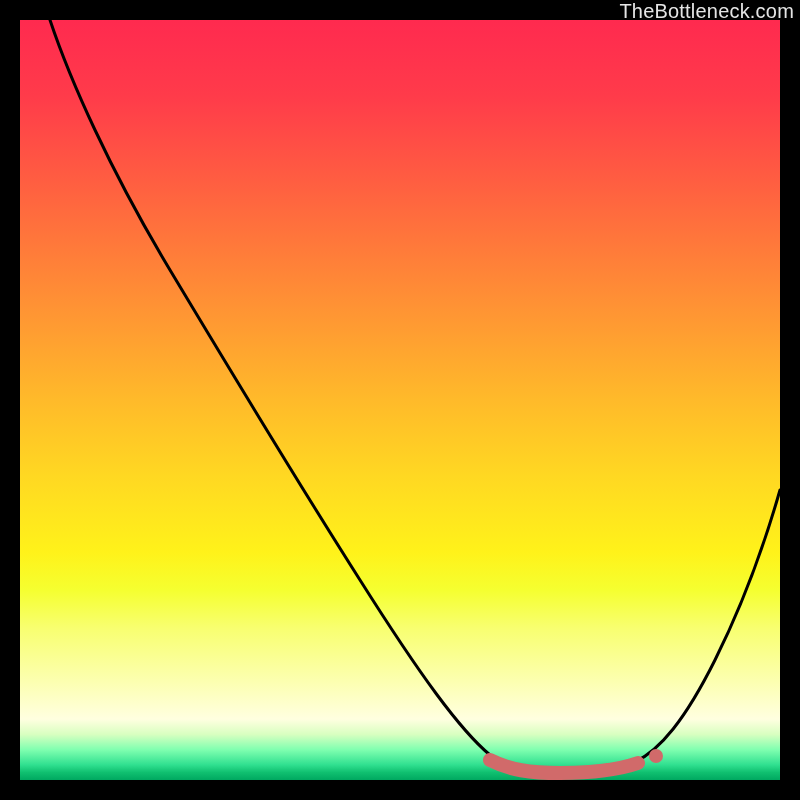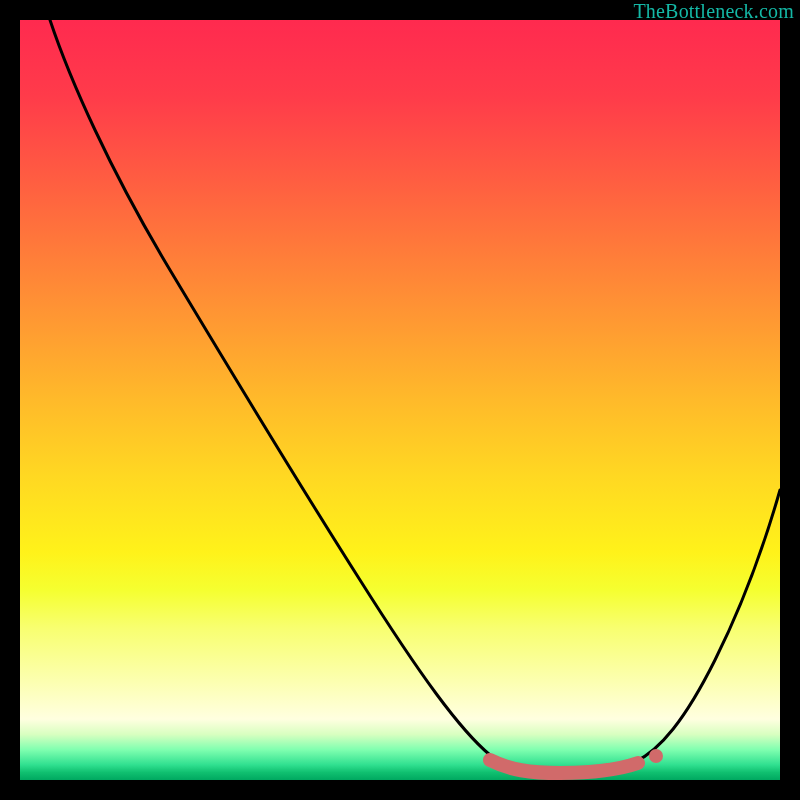--- a/index.html
+++ b/index.html
@@ -46,23 +46,23 @@
       #80ffb0 96%,
       #30e090 98%,
       #10c070 99%,
       #00a860 100%
     );
   }
   .watermark {
     position: absolute;
     top: 0px;
     right: 6px;
-    font-family: Liberation Serif, serif;
+    font-family: Liberation Sans, sans-serif;
     font-size: 20px;
-    color: #14b8a6;
+    color: #e5e5e5;
     font-weight: 500;
     letter-spacing: 0.2px;
     user-select: none;
   }
   svg.curve {
     position: absolute;
     left: 0;
     top: 0;
     width: 100%;
     height: 100%;

